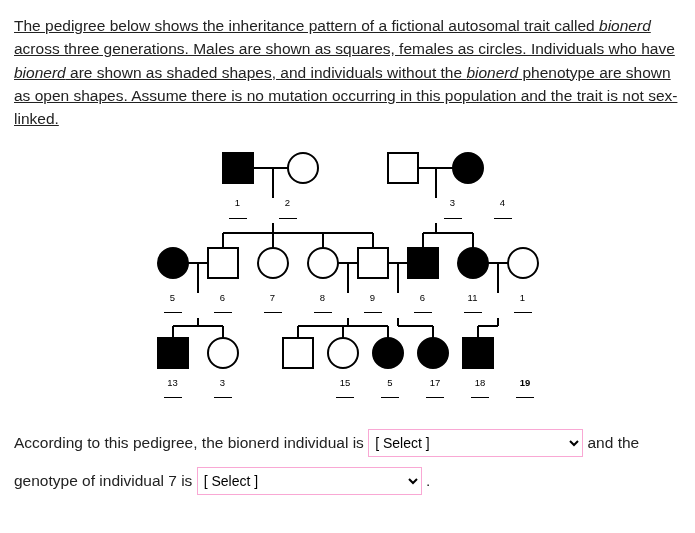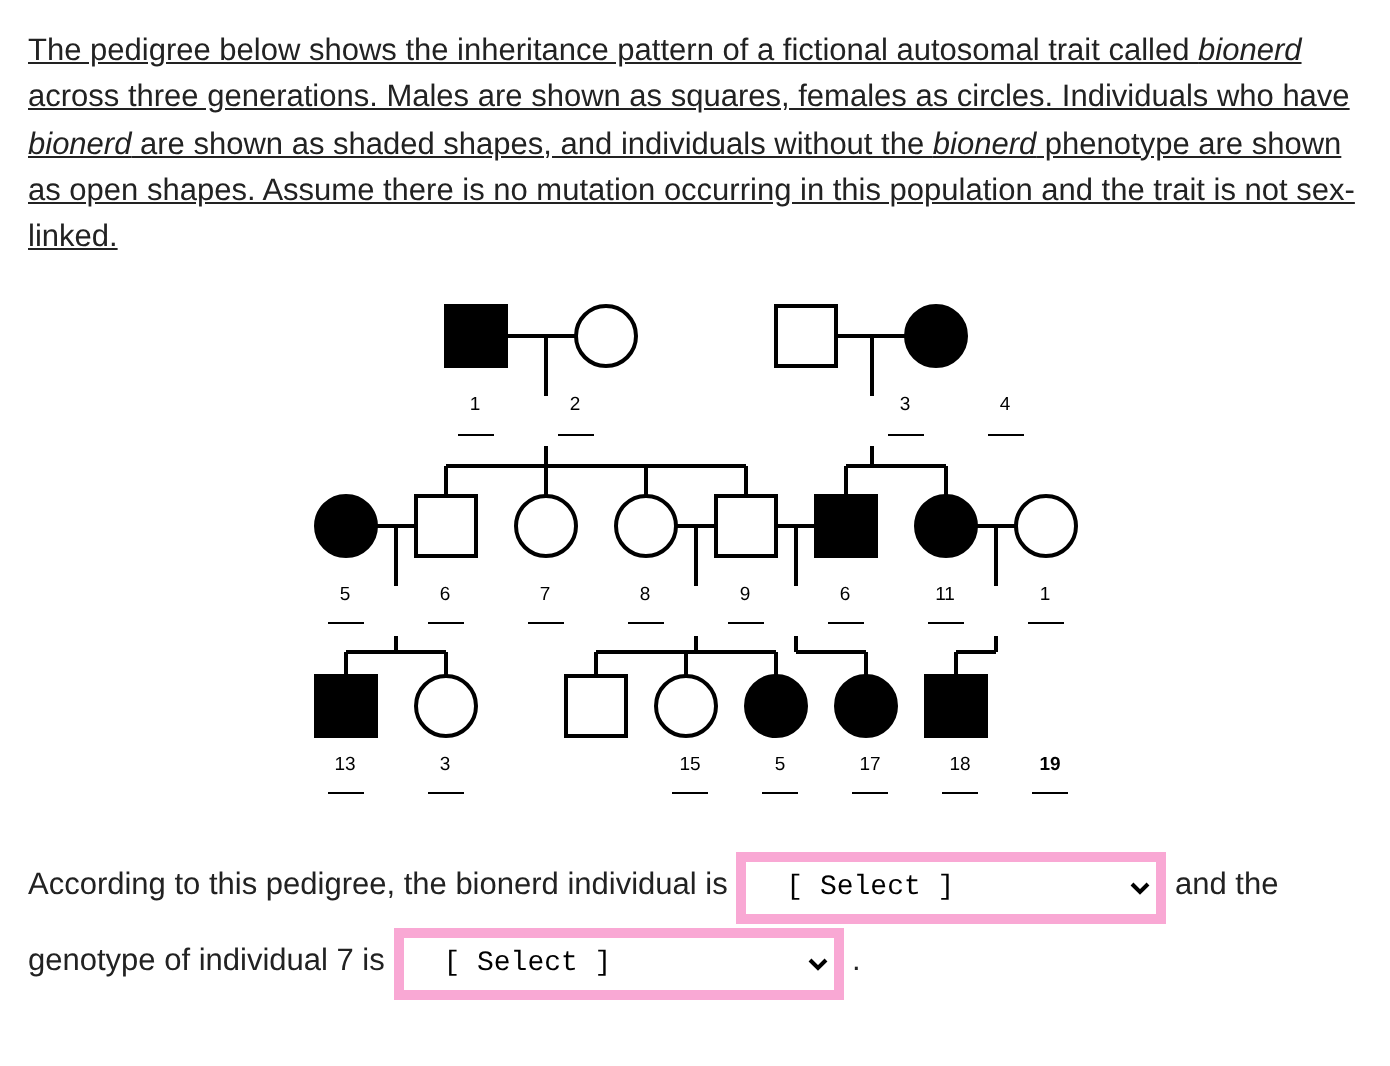--- a/index.html
+++ b/index.html
@@ -41,25 +41,24 @@
     margin-top: 2px;
   }
   svg { display:block; }
 
   .answer-row {
     margin-top: 20px;
     line-height: 2.4;
   }
   select {
     font-size: 14px;
-    padding: 4px 16px;
-    border: 5px solid #f9a8d4;
+    padding: 4px 2px;
+    border: 1px solid #f9a8d4;
     background: #fff;
     vertical-align: baseline;
-    font-family: Liberation Mono, monospace;
   }
   .sel-wide { min-width: 215px; }
   .sel-med  { min-width: 225px; }
 </style>
 </head>
 <body>
 
 <div class="prompt">
   <span>The pedigree below shows the inheritance pattern of a fictional autosomal trait called </span><span class="italic">bionerd</span><span> across three generations. Males are shown as squares, females as circles. Individuals who have </span><span class="italic">bionerd</span><span> are shown as shaded shapes, and individuals without the </span><span class="italic">bionerd</span><span> phenotype are shown as open shapes. Assume there is no mutation occurring in this population and the trait is not sex-linked.</span>
 </div>

